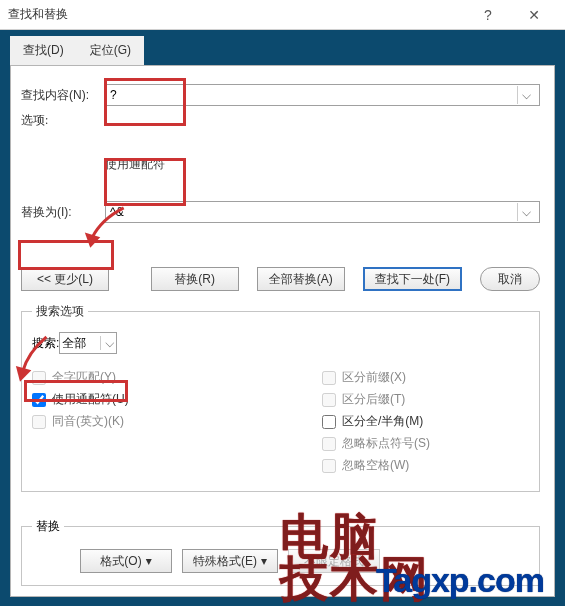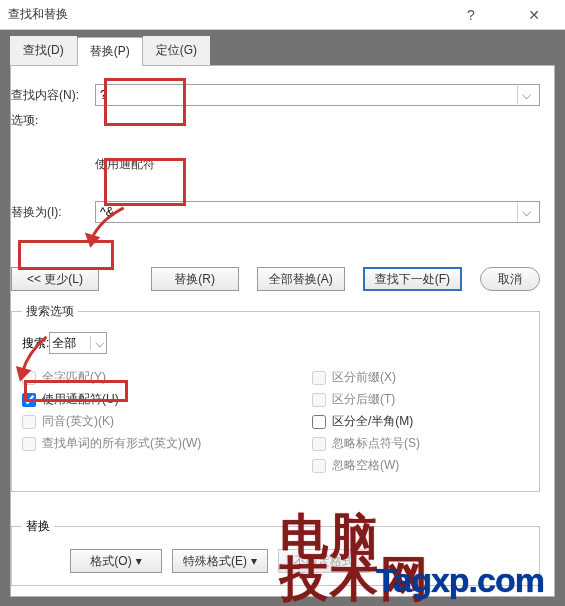--- a/index.html
+++ b/index.html
@@ -1,27 +1,27 @@
 <!DOCTYPE html>
 <html><head>
   <meta charset="utf-8">
   <style>
     * { box-sizing: border-box; margin: 0; padding: 0; font-family: "Microsoft YaHei", "SimSun", sans-serif; }
     body { width: 565px; height: 606px; background: #fff; overflow: hidden; position: relative; }
 
-    .titlebar { height: 30px; background: #fff; border-bottom: 1px solid #d0d0d0; display: flex; align-items: center; padding: 0 8px; color: #333; font-size: 12px; gap: 17px; }
+    .titlebar { height: 30px; background: #fff; border-bottom: 1px solid #d0d0d0; display: flex; align-items: center; padding: 0 8px; color: #333; font-size: 12px; }
     .titlebar .title { flex: 1; }
     .titlebar .sysbtn { width: 46px; height: 30px; display: flex; align-items: center; justify-content: center; color: #555; font-size: 14px; cursor: default; }
 
     .dialog { position: absolute; top: 30px; left: 0; right: 0; bottom: 0; background: #f0f0f0; padding: 8px 10px 8px 10px; }
     .tabs { display: flex; border-bottom: 1px solid #b5b5b5; height: 28px; align-items: flex-end; }
     .tab { font-size: 12px; padding: 5px 12px 6px 12px; border: 1px solid transparent; border-bottom: none; background: #f0f0f0; color: #333; position: relative; }
     .tab.active { background: #fff; border-color: #b5b5b5; border-radius: 2px 2px 0 0; top: 1px; }
 
-    .tabpanel { background: #fff; border: 1px solid #b5b5b5; border-top: none; padding: 18px 14px 10px 0; min-height: 530px; position: relative; background: #f0f0f0;}
+    .tabpanel { background: #fff; border: 1px solid #b5b5b5; border-top: none; padding: 18px 14px 10px 10px; min-height: 530px; position: relative; background: #f0f0f0;}
     .tabpanel { background: #fff; }
 
     .row { display: flex; align-items: center; margin-bottom: 6px; font-size: 12px; }
     .row .lbl { width: 84px; color: #333; }
     .row .combo { flex: 1; height: 22px; border: 1px solid #a0a0a0; background: #fff; display: flex; align-items: center; padding: 0 4px; }
     .row .combo input { flex: 1; border: none; outline: none; font-size: 12px; height: 18px; background: transparent; }
     .row .combo .chev { width: 18px; height: 18px; display: flex; align-items: center; justify-content: center; color: #666; border-left: 1px solid #ccc; }
     .subrow { font-size: 12px; padding-left: 0; display: flex; margin-bottom: 28px; }
     .subrow .sublbl { width: 84px; color: #333; font-family: Liberation Serif, serif; }
     .subrow .subval { color: #333; margin-top: 44px; }
@@ -68,24 +68,23 @@
   </style>
 </head>
 <body>
 
 <div class="titlebar">
   <span class="title">查找和替换</span>
   <div class="sysbtn">?</div>
   <div class="sysbtn">✕</div>
 </div>
 
-<div class="dialog" style="background:#737373;">
+<div class="dialog" style="background:#0c4a6e;">
   <div class="tabs">
     <div class="tab">查找(D)</div>
-    <div class="tab active">替换(P)</div>
     <div class="tab">定位(G)</div>
   </div>
 
   <div class="tabpanel">
 
     <div class="row">
       <span class="lbl">查找内容(N):</span>
       <div class="combo">
         <input type="text" value="?" style="">
         <span class="chev">⌵</span>
@@ -128,24 +127,20 @@
               <input type="checkbox" disabled="" style="">
               <span>全字匹配(Y)</span>
             </label>
           <label class="chk">
               <input type="checkbox" checked="" style="">
               <span>使用通配符(U)</span>
             </label>
           <label class="chk disabled">
               <input type="checkbox" disabled="" style="">
               <span>同音(英文)(K)</span>
-            </label>
-          <label class="chk disabled">
-              <input type="checkbox" disabled="" style="">
-              <span>查找单词的所有形式(英文)(W)</span>
             </label>
         </div>
         <div class="rightcol">
           <label class="chk disabled">
               <input type="checkbox" disabled="" style="">
               <span>区分前缀(X)</span>
             </label>
           <label class="chk disabled">
               <input type="checkbox" disabled="" style="">
               <span>区分后缀(T)</span>

